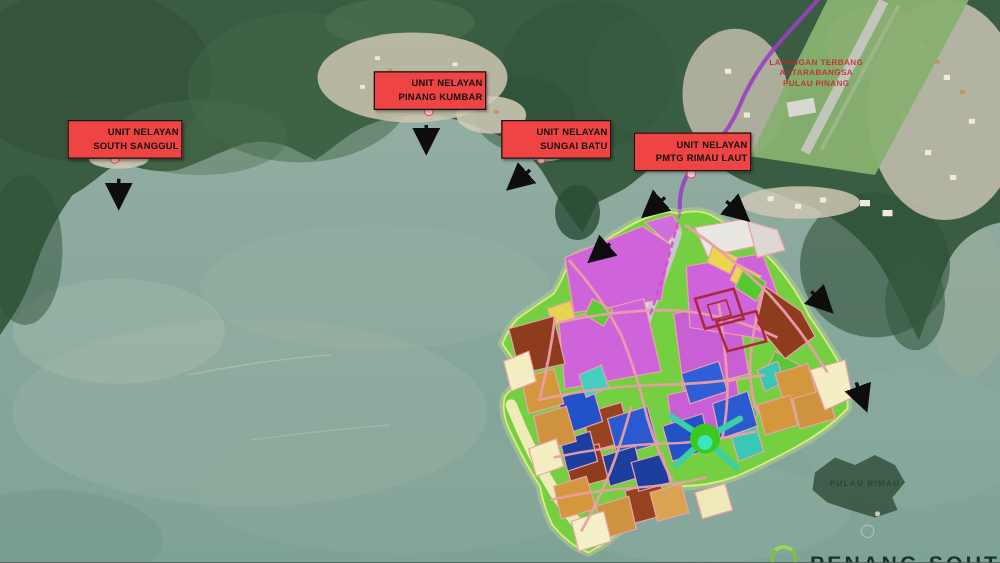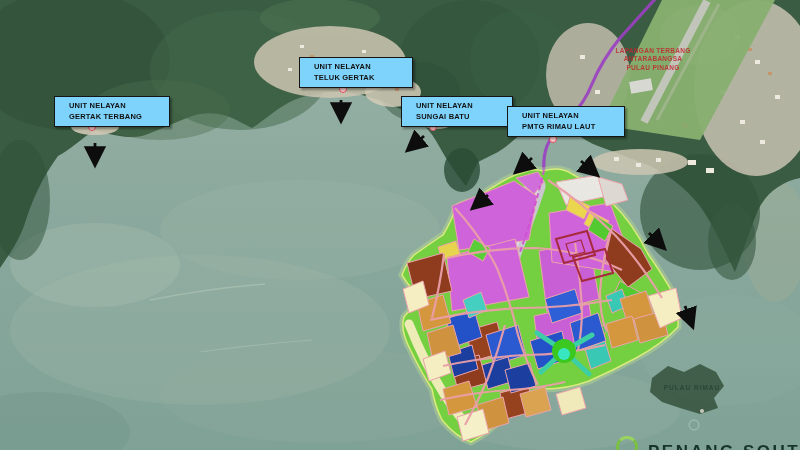--- a/index.html
+++ b/index.html
@@ -3,23 +3,23 @@
 <meta charset="utf-8">
 <style>
   html,body{margin:0;padding:0;background:#222;}
   #stage{
     position:relative;width:800px;height:450px;overflow:hidden;
     font-family:"Liberation Sans",sans-serif;
     background:#8ca89d;
   }
   #stage svg{position:absolute;left:0;top:0;}
   .unit-label{
-    position:absolute;background:#7dd3fc;border:1px solid #151515;
-    font-weight:bold;font-size:7.5px;line-height:1.5;text-align:left;
-    color:#111;padding:3px 14px;letter-spacing:.2px;
+    position:absolute;background:#ef4444;border:1px solid #151515;
+    font-weight:bold;font-size:7.5px;line-height:1.5;text-align:right;
+    color:#111;padding:3px 2px;letter-spacing:.2px;
     box-shadow:1.5px 1.5px 2px rgba(0,0,0,.35);
   }
   .unit-label span{display:block;white-space:nowrap;}
   .airport-label{
     position:absolute;left:610px;top:47px;width:86px;
     color:#c0272d;font-weight:bold;font-size:6.5px;line-height:1.3;
     text-align:center;letter-spacing:.3px;opacity:.85;
   }
   .airport-label span{display:block;}
   .pulau-label{
@@ -261,25 +261,25 @@
   <g fill="#f9c9cd" stroke="#e0505a" stroke-width="1">
     <circle cx="92" cy="127" r="3.5"></circle>
     <circle cx="343" cy="89" r="3.5"></circle>
     <circle cx="433" cy="127" r="3.5"></circle>
     <circle cx="553" cy="139" r="3.5"></circle>
   </g>
 </svg>
 
 <div class="unit-label" style="left:54px;top:96px;width:86px;">
   <span>UNIT NELAYAN</span>
-  <span>GERTAK TERBANG</span>
+  <span>SOUTH SANGGUL</span>
 </div>
 <div class="unit-label" style="left:299px;top:57px;width:84px;">
   <span>UNIT NELAYAN</span>
-  <span>TELUK GERTAK</span>
+  <span>PINANG KUMBAR</span>
 </div>
 <div class="unit-label" style="left:401px;top:96px;width:82px;">
   <span>UNIT NELAYAN</span>
   <span>SUNGAI BATU</span>
 </div>
 <div class="unit-label" style="left:507px;top:106px;width:88px;">
   <span>UNIT NELAYAN</span>
   <span>PMTG RIMAU LAUT</span>
 </div>
 

